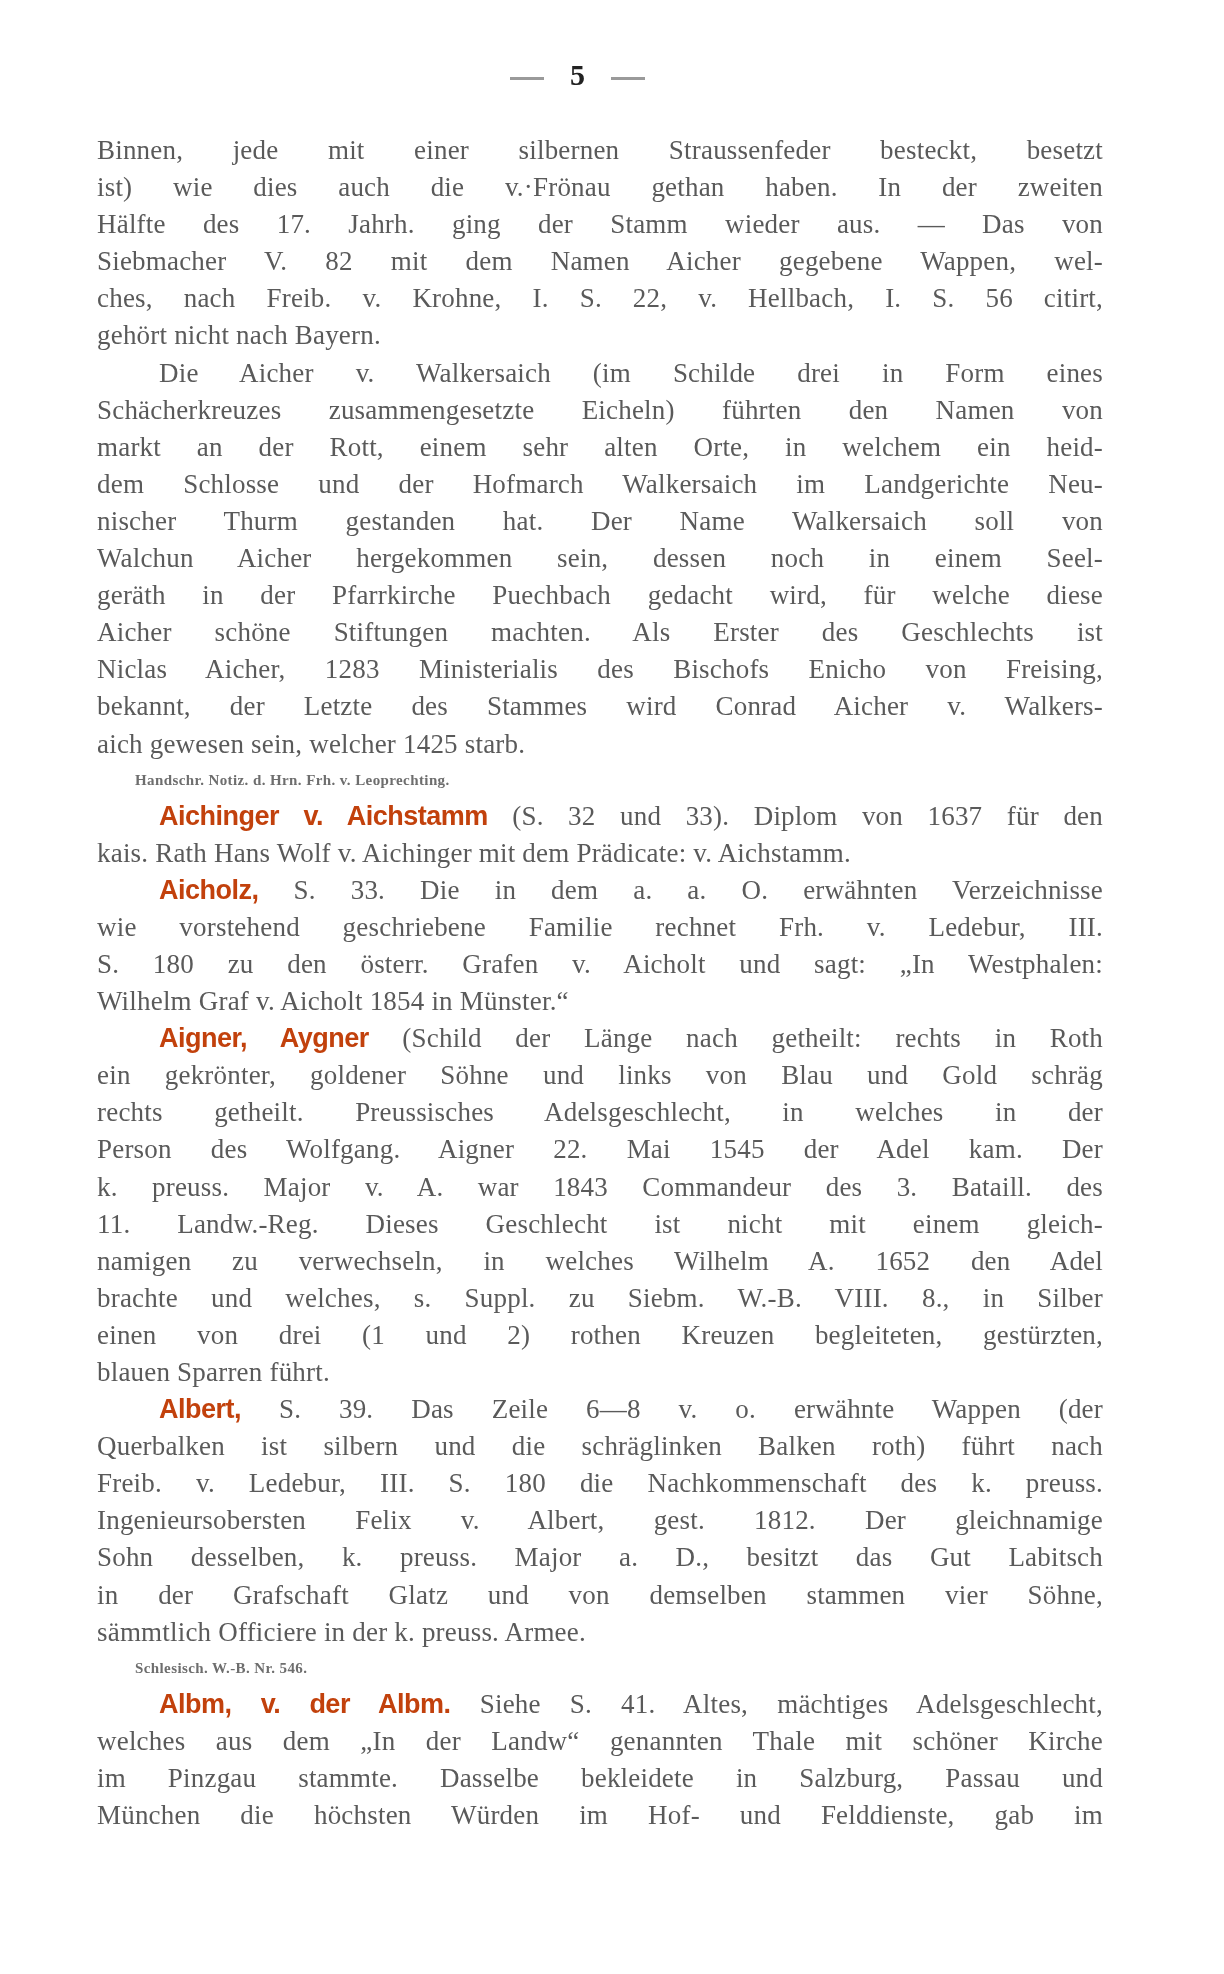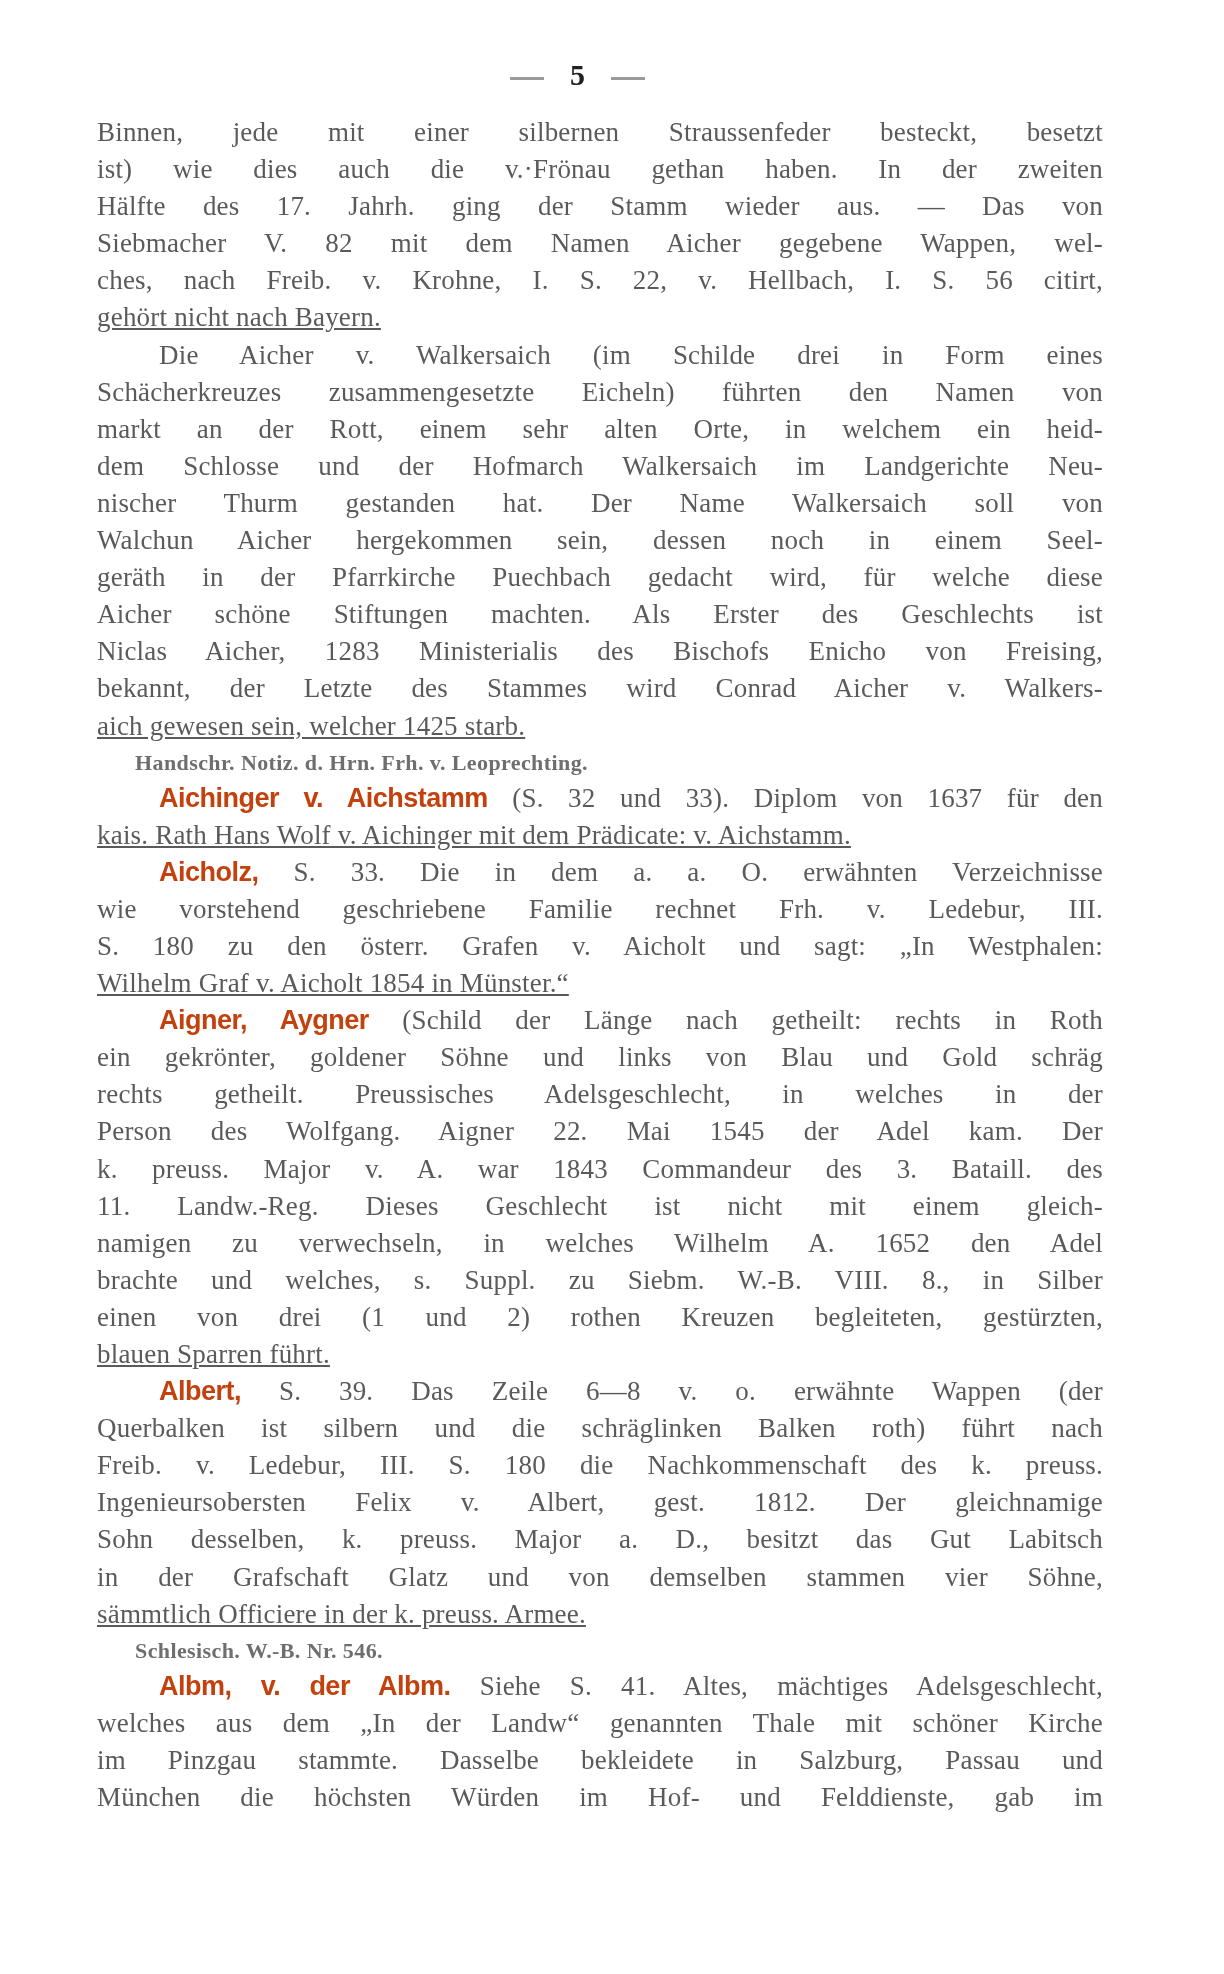--- a/index.html
+++ b/index.html
@@ -2,27 +2,27 @@
 <html><head>
 <meta charset="utf-8">
 <style>
   html, body { margin: 0; padding: 0; background: #ffffff; }
   body { width: 1224px; height: 1974px; position: relative; overflow: hidden;
          font-family: "Liberation Serif", "DejaVu Serif", serif; color: #5a5a5a; }
   .page-header { position: absolute; top: 58px; left: 0; width: 1155px; text-align: center;
                  font-size: 30px; font-weight: bold; color: #222; letter-spacing: 0; }
   .page-header .dash { display: inline-block; width: 34px; height: 3px; background: #9a9a9a;
                        vertical-align: middle; margin: 0 26px; }
-  .text-block { position: absolute; top: 114px; left: 97px; width: 1006px; }
+  .text-block { position: absolute; top: 132px; left: 97px; width: 1006px; }
   .line { height: 37.1px; line-height: 37.1px; font-size: 27px; white-space: nowrap;
           text-align: justify; text-align-last: justify; letter-spacing: 0.2px;
           transform-origin: left center; }
-  .line.last { text-align-last: left; text-decoration: underline; }
+  .line.last { text-align-last: left; }
   .line.indent { padding-left: 62px; }
-  .cite { height: 35px; line-height: 35px; font-size: 22px; font-weight: bold; color: #6e6e6e;
+  .cite { height: 35px; line-height: 35px; font-size: 15px; font-weight: bold; color: #6e6e6e;
           padding-left: 38px; white-space: nowrap; letter-spacing: 0.4px; }
   .cite i { font-style: italic; }
   .lemma { font-weight: bold; color: #c2410c; font-family: "Liberation Sans", "DejaVu Sans", sans-serif;
            font-stretch: condensed; letter-spacing: -0.5px; }
 </style>
 </head>
 <body>
 
 <div class="page-header">
   <span class="dash"></span><span>5</span><span class="dash"></span>

